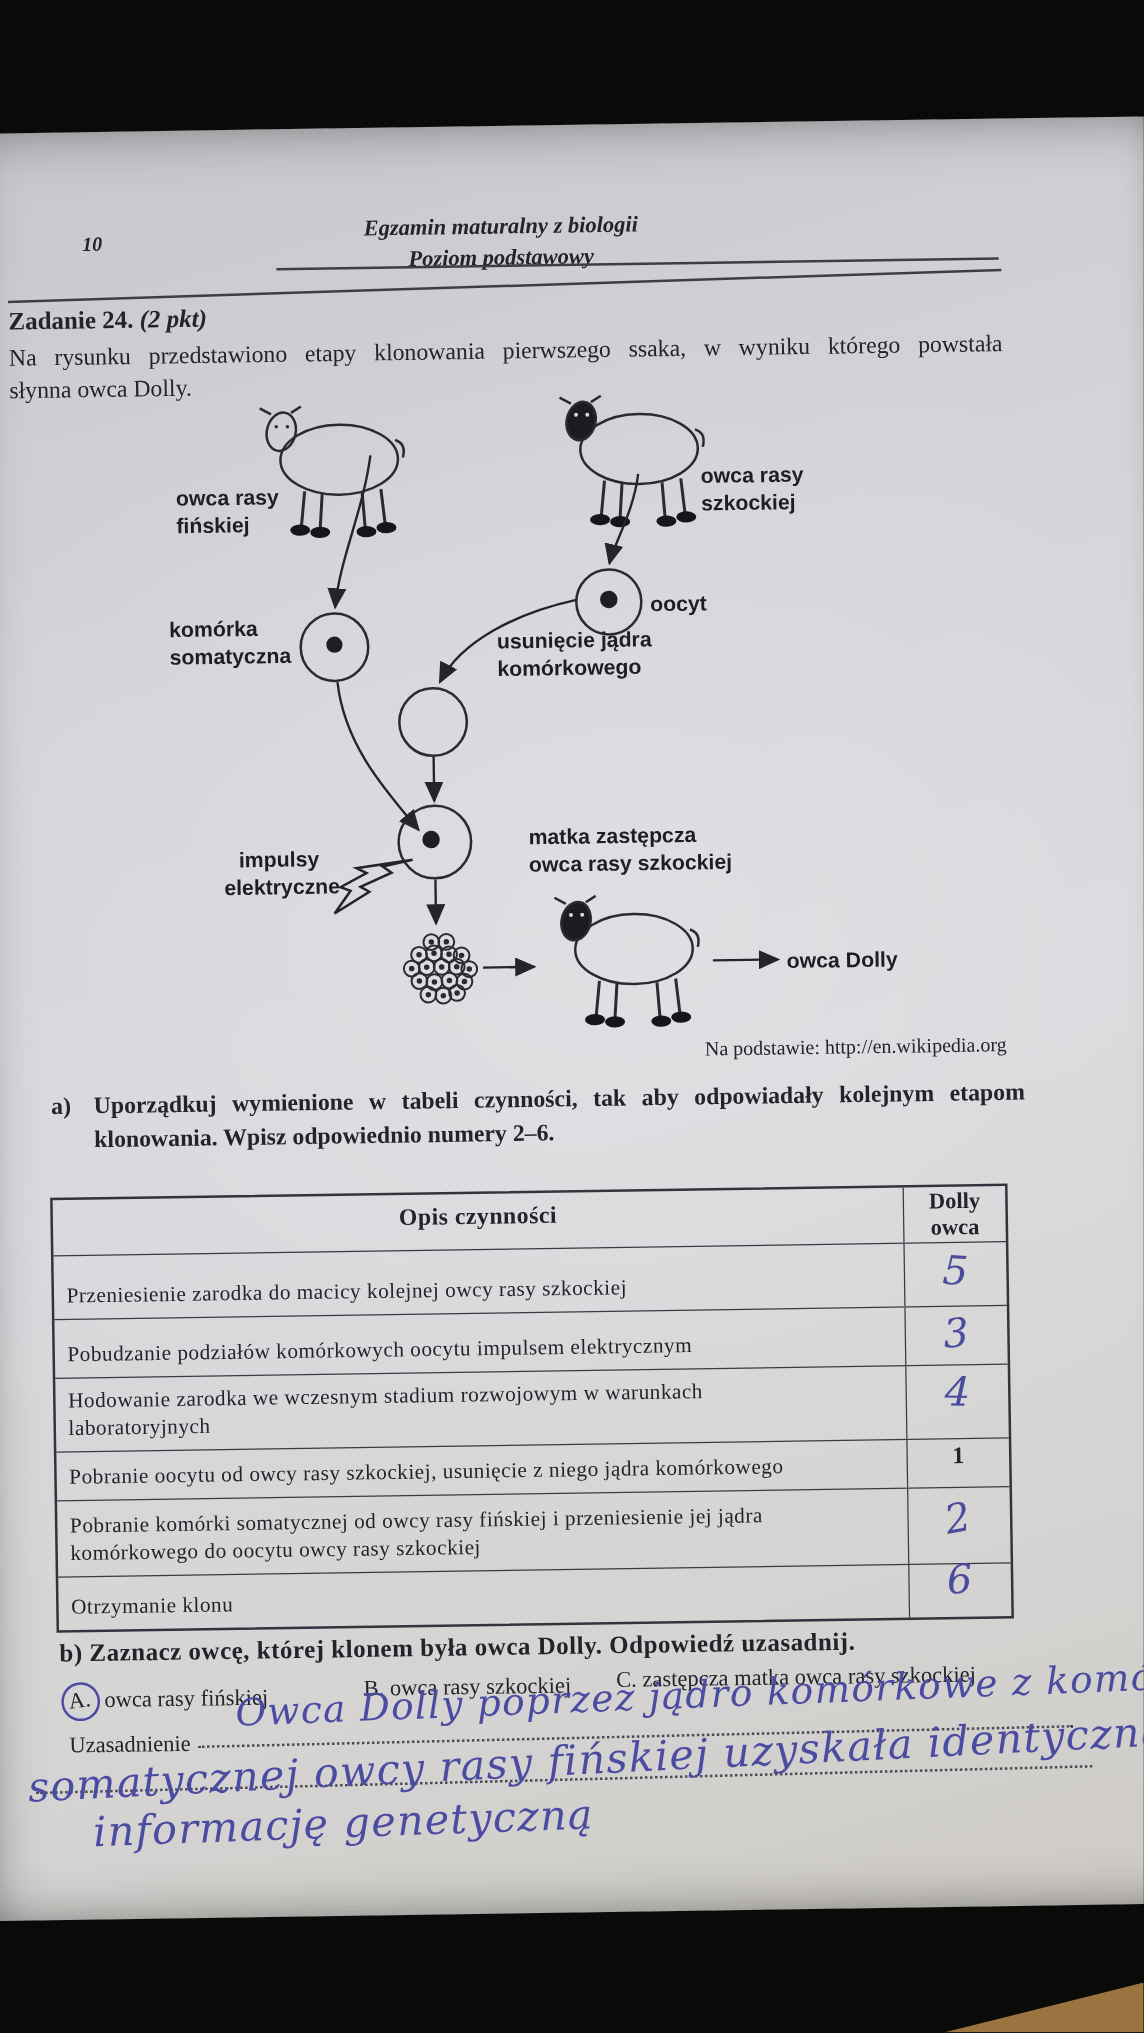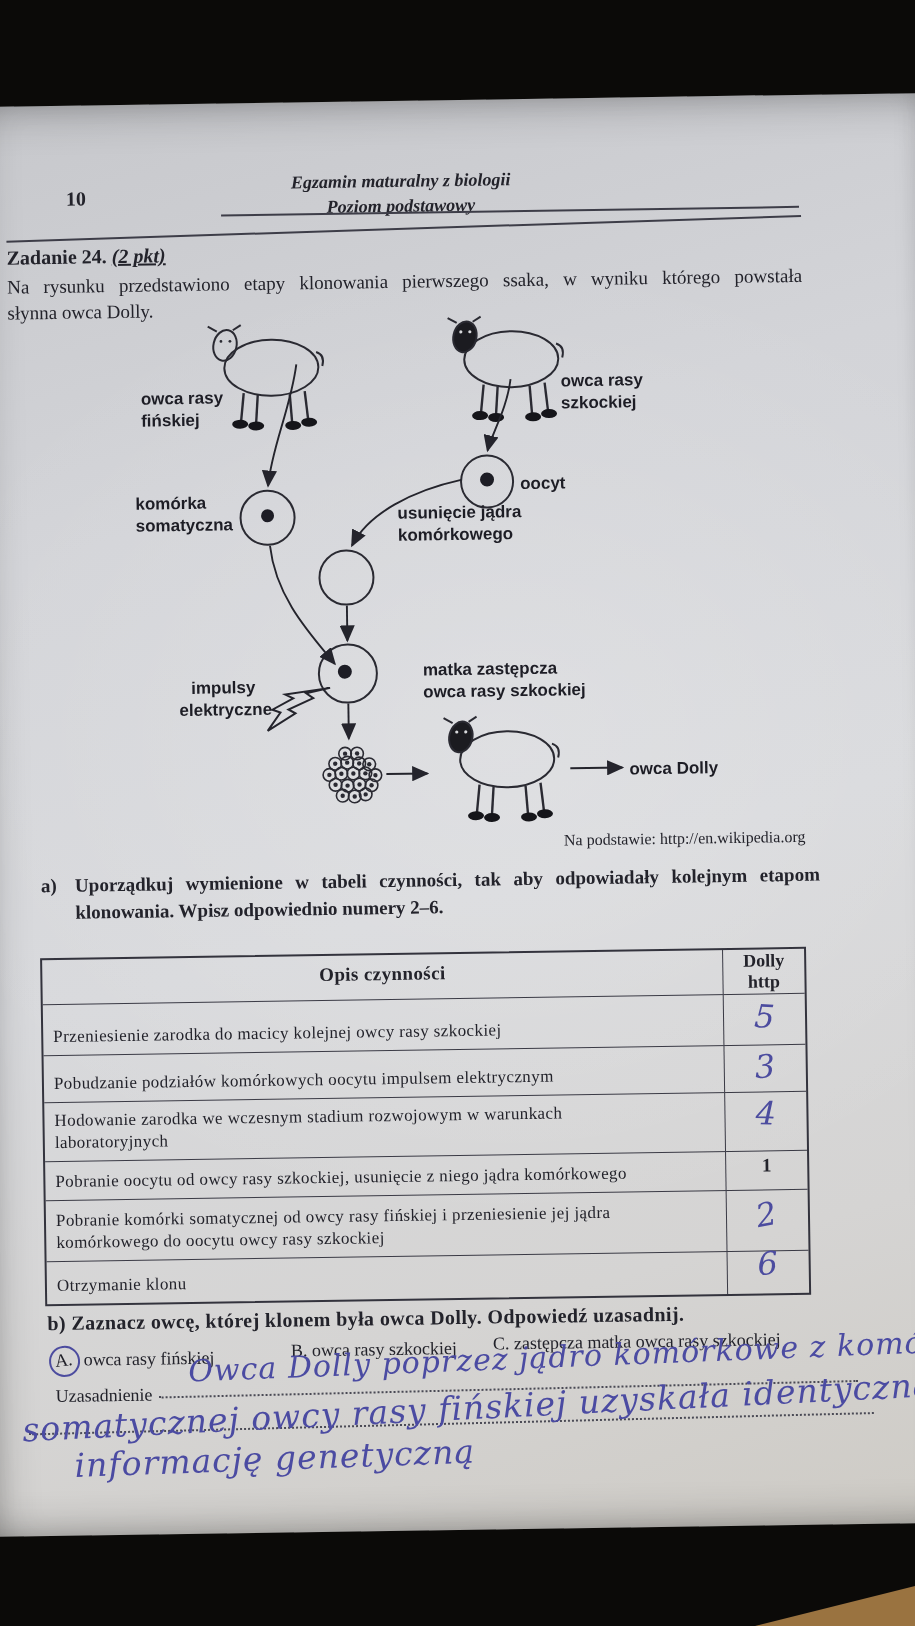--- a/index.html
+++ b/index.html
@@ -23,26 +23,26 @@
       radial-gradient(ellipse 900px 700px at 55% 45%, rgba(255,255,255,0.20), rgba(255,255,255,0) 70%),
       linear-gradient(165deg,#c7c8cc 0%,#d3d4d8 28%,#d8d9dc 55%,#d5d4d3 80%,#cecbc5 100%);
     box-shadow:
       inset 28px 0 40px -24px rgba(0,0,0,0.25),
       inset -18px 0 32px -22px rgba(0,0,0,0.15),
       inset 0 30px 45px -28px rgba(0,0,0,0.30),
       inset 0 -28px 40px -26px rgba(0,0,0,0.30);
     z-index:1;
   }
   .abs{position:absolute;}
-  .pagenum{left:90px;top:82px;font-size:20px;font-weight:bold;}
+  .pagenum{left:90px;top:82px;font-size:16px;font-weight:bold;font-style:italic;}
   .hdrc{left:185px;top:68px;width:480px;text-align:center;font-size:18px;font-weight:bold;font-style:italic;line-height:25px;}
   .ruleA{left:245px;top:111px;width:578px;height:2px;background:#3d3d48;}
   .ruleB{left:30px;top:134px;width:795px;height:2px;background:#3d3d48;transform:rotate(-1deg);transform-origin:left center;}
   .ttl{left:30px;top:140px;font-size:20px;font-weight:bold;}
-  .ttl .pts{font-style:italic;text-decoration:underline;}
+  .ttl .pts{font-style:italic;}
   .intro1{left:30px;top:168px;width:795px;font-size:19px;line-height:26px;text-align:justify;text-align-last:justify;}
   .intro2{left:30px;top:194px;width:795px;font-size:19px;line-height:26px;}
   .attrib{left:420px;top:733px;width:400px;text-align:right;font-size:16px;}
   .parta{left:55px;top:766px;width:780px;font-size:19px;font-weight:bold;line-height:27px;}
   .parta .al{position:absolute;left:0;top:0;}
   .parta .atx1{display:block;margin-left:34px;width:745px;text-align:justify;text-align-last:justify;}
   .parta .atx2{display:block;margin-left:34px;width:745px;}
 
   .table{left:53px;top:852px;width:762px;border:2px solid #33333d;}
   .trow{display:flex;border-top:1.6px solid #3a3a45;}
@@ -209,21 +209,21 @@
   <div class="abs parta">
     <span class="al">a)</span>
     <span class="atx1">Uporządkuj wymienione w tabeli czynności, tak aby odpowiadały kolejnym etapom</span>
     <span class="atx2">klonowania. Wpisz odpowiednio numery 2–6.</span>
   </div>
 
   <div class="abs table">
     <div class="trow thead" style="height:44px">
       <div class="tdesc">Opis czynności</div>
       <div class="tans">
-        <span><span>Dolly</span><br><span>http</span></span>
+        <span><span>Dolly</span><br><span>owca</span></span>
       </div>
     </div>
     <div class="trow" style="height:50px">
       <div class="tdesc">
           <span>Przeniesienie zarodka do macicy kolejnej owcy rasy szkockiej</span>
         </div>
       <div class="tans">
           <span class="hwn" style="transform:rotate(4deg) translateY(-3px)">5</span>
         </div>
     </div>

